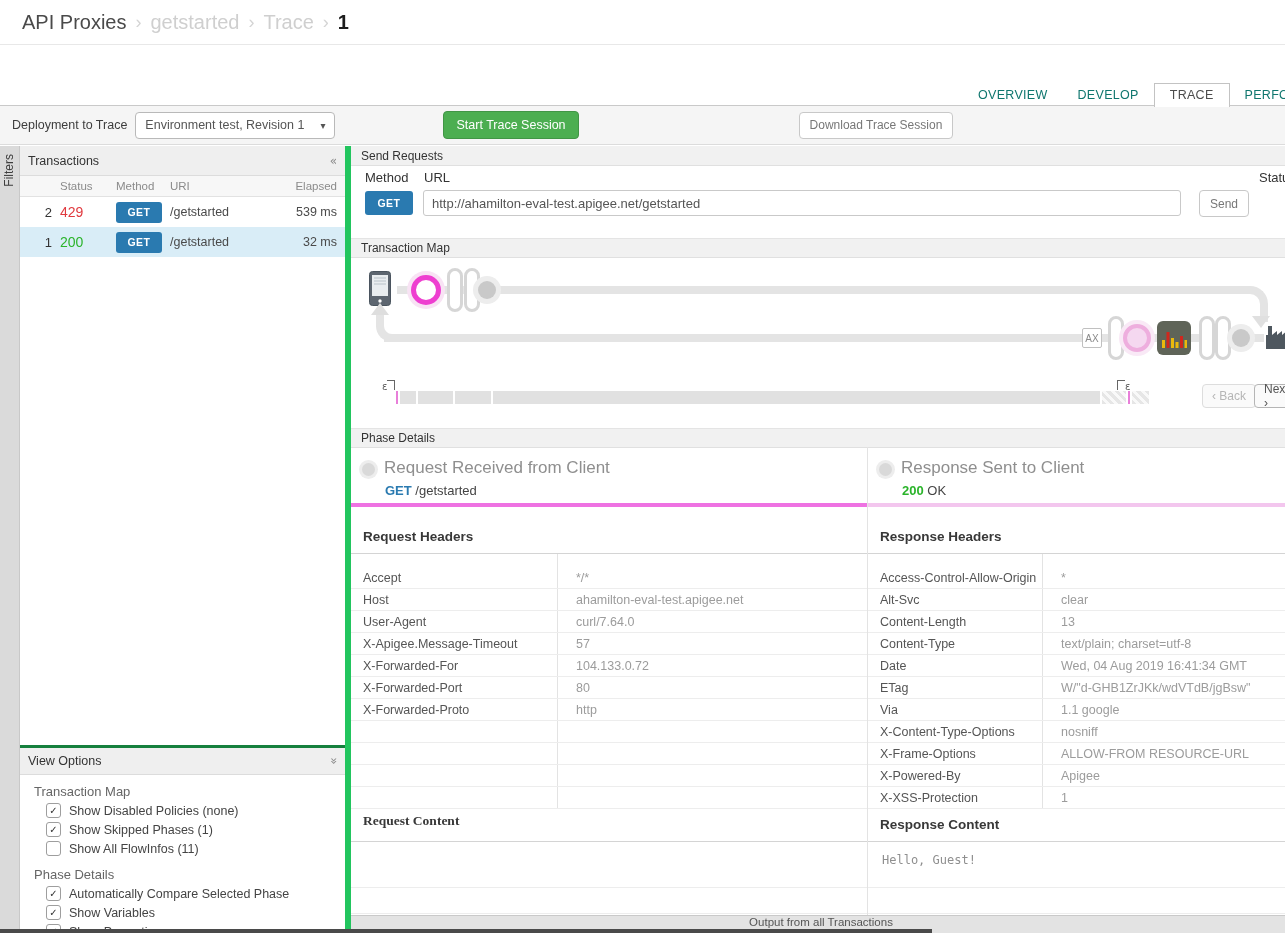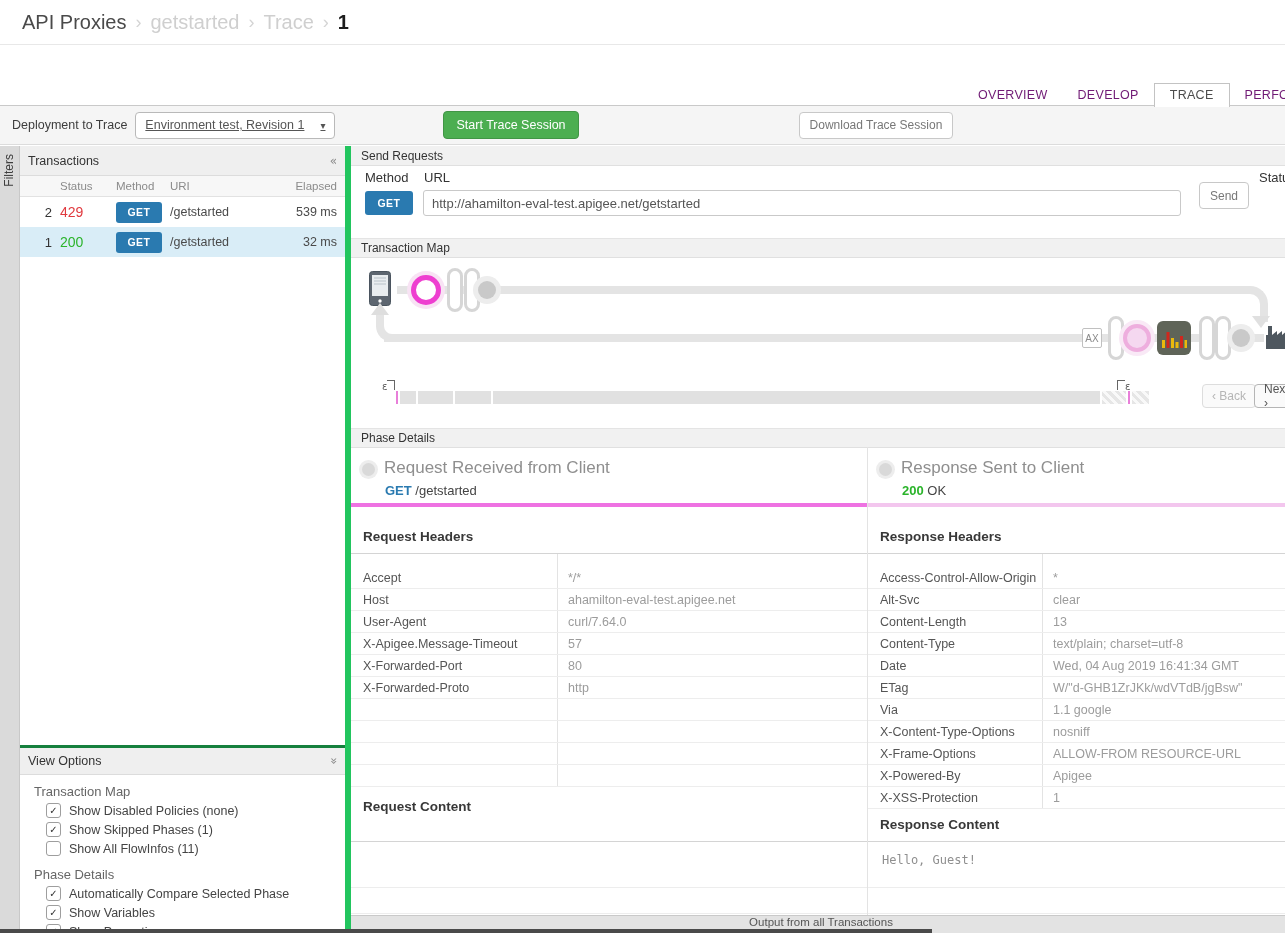--- a/index.html
+++ b/index.html
@@ -10,30 +10,30 @@
   
   #topbar{left:0;top:0;width:1285px;height:45px;border-bottom:1px solid #e8e8e8;
           display:flex;align-items:center;padding-left:22px;box-sizing:border-box;}
   #topbar .crumb-root{font-size:20px;color:#4a4a4a;}
   #topbar .sep{font-size:18px;color:#d4d4d4;margin:0 9px;}
   #topbar .crumb-dim{font-size:20px;color:#cfcfcf;}
   #topbar .crumb-cur{font-size:20px;color:#1d1d1d;font-weight:bold;}
 
   
   #tabs{left:963px;top:84px;height:22px;display:flex;z-index:3;}
-  .tab{line-height:22px;padding:0 15px;font-size:12.5px;letter-spacing:.3px;color:#701a75;cursor:pointer;white-space:nowrap;}
+  .tab{line-height:22px;padding:0 15px;font-size:12.5px;letter-spacing:.3px;color:#0f766e;cursor:pointer;white-space:nowrap;}
   .tab.active{background:#fff;border:1px solid #c3c3c3;border-bottom:none;color:#4d4d4d;height:23px;margin-top:-1px;}
   #tabline{left:0;top:105px;width:1285px;height:0;border-top:1px solid #c9c9c9;z-index:2;}
 
   
   #toolbar{left:0;top:106px;width:1285px;height:39px;background:#f5f5f5;border-bottom:1px solid #dcdcdc;
            display:flex;align-items:center;box-sizing:border-box;padding-left:12px;}
   #toolbar .lbl{font-size:12.5px;color:#3d3d3d;}
   .select-box{margin-left:8px;height:25px;background:#fff;border:1px solid #b9b9b9;border-radius:4px;
-              display:flex;align-items:center;padding:0 9px;font-size:12.5px;color:#555;text-decoration:underline;}
+              display:flex;align-items:center;padding:0 9px;font-size:12.5px;color:#555;}
   .select-box .caret{margin-left:16px;font-size:10px;color:#555;font-family:"DejaVu Sans",sans-serif;}
   .btn-green{margin-left:108px;height:26px;background:#4cae51;border:1px solid #419546;border-radius:4px;
              color:#fff;font-size:12.5px;padding:0 12px;display:flex;align-items:center;}
   .btn-plain{height:25px;background:#fff;border:1px solid #c8c8c8;border-radius:4px;color:#777;
              font-size:12px;padding:0 10px;display:flex;align-items:center;}
   #download-btn{margin-left:220px;}
 
   
   #filters{left:0;top:146px;width:20px;height:787px;background:#dadada;border-right:1px solid #c8c8c8;box-sizing:border-box;}
   #filters span{position:absolute;top:8px;left:2px;writing-mode:vertical-rl;transform:rotate(180deg);
@@ -75,21 +75,21 @@
   .sec-hdr{position:absolute;left:0;width:940px;height:20px;background:#f1f1f1;border-bottom:1px solid #e0e0e0;
            display:flex;align-items:center;padding-left:10px;box-sizing:border-box;font-size:12px;color:#333;}
   #send-hdr{top:0;}
   #map-hdr{top:92px;border-top:1px solid #e4e4e4;}
   #phase-hdr{top:282px;border-top:1px solid #e4e4e4;}
 
   .field-lbl{position:absolute;font-size:13px;color:#333;}
   #get-send{position:absolute;left:14px;top:45px;width:48px;height:24px;}
   #url-input{position:absolute;left:72px;top:44px;width:758px;height:26px;border:1px solid #c9c9c9;border-radius:3px;
              box-sizing:border-box;padding:0 8px;font-size:13px;color:#555;font-family:"Liberation Sans",sans-serif;}
-  #send-btn{position:absolute;left:848px;top:36px;}
+  #send-btn{position:absolute;left:848px;top:44px;}
 
   
   #map-canvas{position:absolute;left:0;top:112px;width:940px;height:118px;}
   .mline{position:absolute;height:8px;background:#e4e4e4;}
   .pill{position:absolute;width:10px;height:38px;border:3px solid #d6d6d6;border-radius:8px;background:#fff;}
   .ring-magenta{position:absolute;width:20px;height:20px;border:5px solid #ee3fd0;border-radius:50%;
                 background:#fff;box-shadow:0 0 0 4px #f8e3f4;}
   .circ-pink{position:absolute;width:20px;height:20px;border:4px solid #eeaede;border-radius:50%;
              background:#f5d8f0;box-shadow:0 0 0 4px #f9e9f6;}
   .circ-gray{position:absolute;width:18px;height:18px;border-radius:50%;background:#c9c9c9;box-shadow:0 0 0 5px #ededed;}
@@ -125,21 +125,21 @@
   .phase-sub{position:absolute;font-size:13px;color:#444;}
   .m-get{font-weight:bold;color:#2a7ab0;}
   .code-200{font-weight:bold;color:#2bb42b;}
   .pinkbar{position:absolute;height:4px;}
   #pinkbar-l{left:0;top:56px;width:516px;background:#ee72e2;}
   #pinkbar-r{left:517px;top:56px;width:423px;background:#f3c6ee;}
   .tbl-heading{position:absolute;font-size:13.5px;font-weight:bold;color:#383838;}
   .rule{position:absolute;height:0;border-top:1px solid #d4d4d4;}
   .htable{position:absolute;top:107px;}
   .hspacer{height:13px;display:grid;}
-  .hrow{display:grid;height:21px;align-items:center;border-bottom:1px solid #ededed;font-size:12.5px;}
+  .hrow{display:grid;height:21px;align-items:center;border-bottom:1px solid #ededed;font-size:12.5px;gap:8px;}
   .htable.left .hspacer,.htable.left .hrow{grid-template-columns:207px 1fr;}
   .htable.right .hspacer,.htable.right .hrow{grid-template-columns:175px 1fr;}
   .hlabel{padding-left:12px;color:#555;border-right:1px solid #e3e3e3;height:100%;display:flex;align-items:center;box-sizing:border-box;}
   .hvalue{padding-left:10px;color:#9c9c9c;white-space:nowrap;overflow:hidden;}
   .content-row{position:absolute;border-bottom:1px solid #ededed;}
   .mono-body{position:absolute;font-family:"DejaVu Sans Mono",monospace;font-size:12px;color:#8f8f8f;}
 
   
   #footer{position:absolute;left:0;top:769px;width:940px;height:18px;background:#e3e3e3;border-top:1px solid #c9c9c9;
           display:flex;align-items:flex-start;justify-content:center;font-size:11.5px;color:#555;box-sizing:border-box;}
@@ -359,20 +359,24 @@
           </div>
         <div class="hrow">
             <span class="hlabel">User-Agent</span>
             <span class="hvalue">curl/7.64.0</span>
           </div>
         <div class="hrow">
             <span class="hlabel">X-Apigee.Message-Timeout</span>
             <span class="hvalue">57</span>
           </div>
         <div class="hrow">
+            <span class="hlabel">X-Forwarded-For</span>
+            <span class="hvalue">104.133.0.72</span>
+          </div>
+        <div class="hrow">
             <span class="hlabel">X-Forwarded-Port</span>
             <span class="hvalue">80</span>
           </div>
         <div class="hrow">
             <span class="hlabel">X-Forwarded-Proto</span>
             <span class="hvalue">http</span>
           </div>
         <div class="hrow">
             <span class="hlabel"></span>
             <span class="hvalue"></span>
@@ -437,21 +441,21 @@
         <div class="hrow">
             <span class="hlabel">X-Powered-By</span>
             <span class="hvalue">Apigee</span>
           </div>
         <div class="hrow">
             <span class="hlabel">X-XSS-Protection</span>
             <span class="hvalue">1</span>
           </div>
       </div>
 
-      <div class="tbl-heading" style="left:12px;top:352px;">Request Content</div>
+      <div class="tbl-heading" style="left:12px;top:366px;font-family:Liberation Serif, serif;">Request Content</div>
       <div class="rule" style="left:0;top:394px;width:516px;"></div>
       <div class="content-row" style="left:0;top:395px;width:516px;height:45px;"></div>
       <div class="content-row" style="left:0;top:441px;width:516px;height:25px;"></div>
 
       <div class="tbl-heading" style="left:529px;top:370px;">Response Content</div>
       <div class="rule" style="left:517px;top:394px;width:423px;"></div>
       <div class="mono-body" style="left:531px;top:406px;">Hello, Guest!</div>
       <div class="content-row" style="left:517px;top:395px;width:423px;height:45px;"></div>
       <div class="content-row" style="left:517px;top:441px;width:423px;height:25px;"></div>
     </div>

